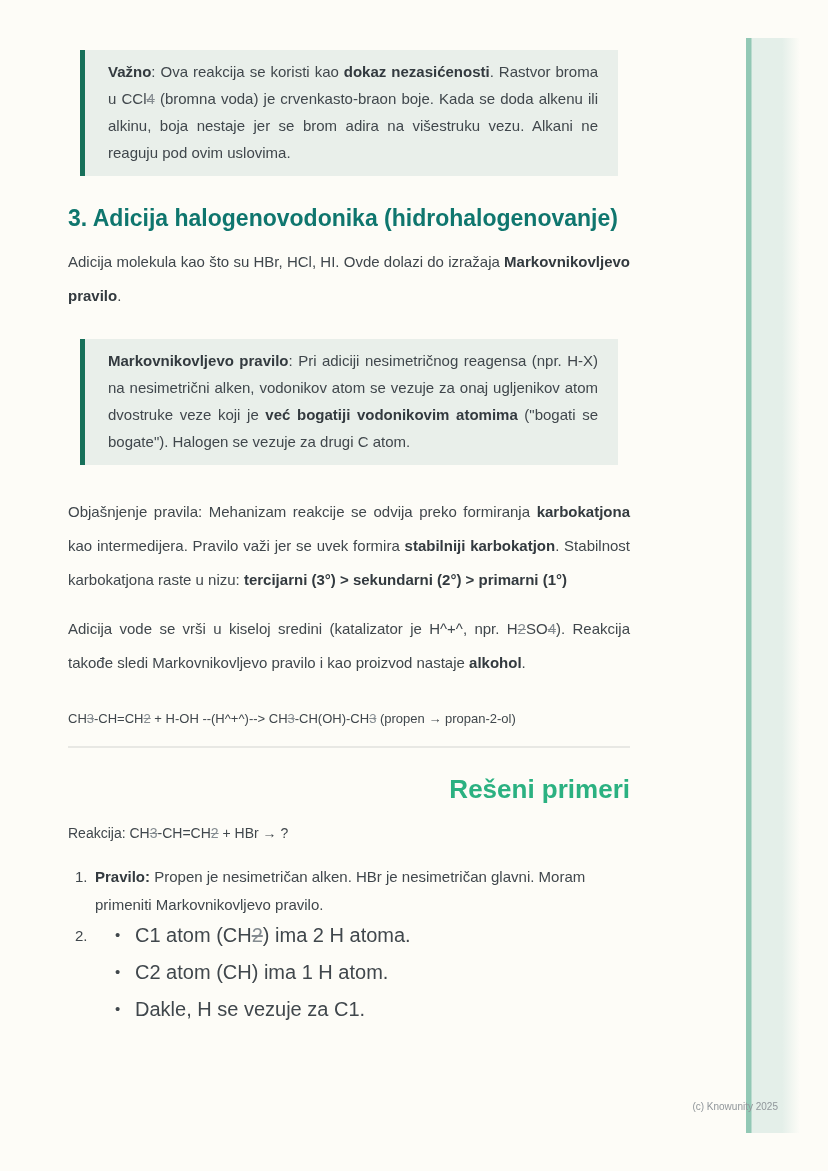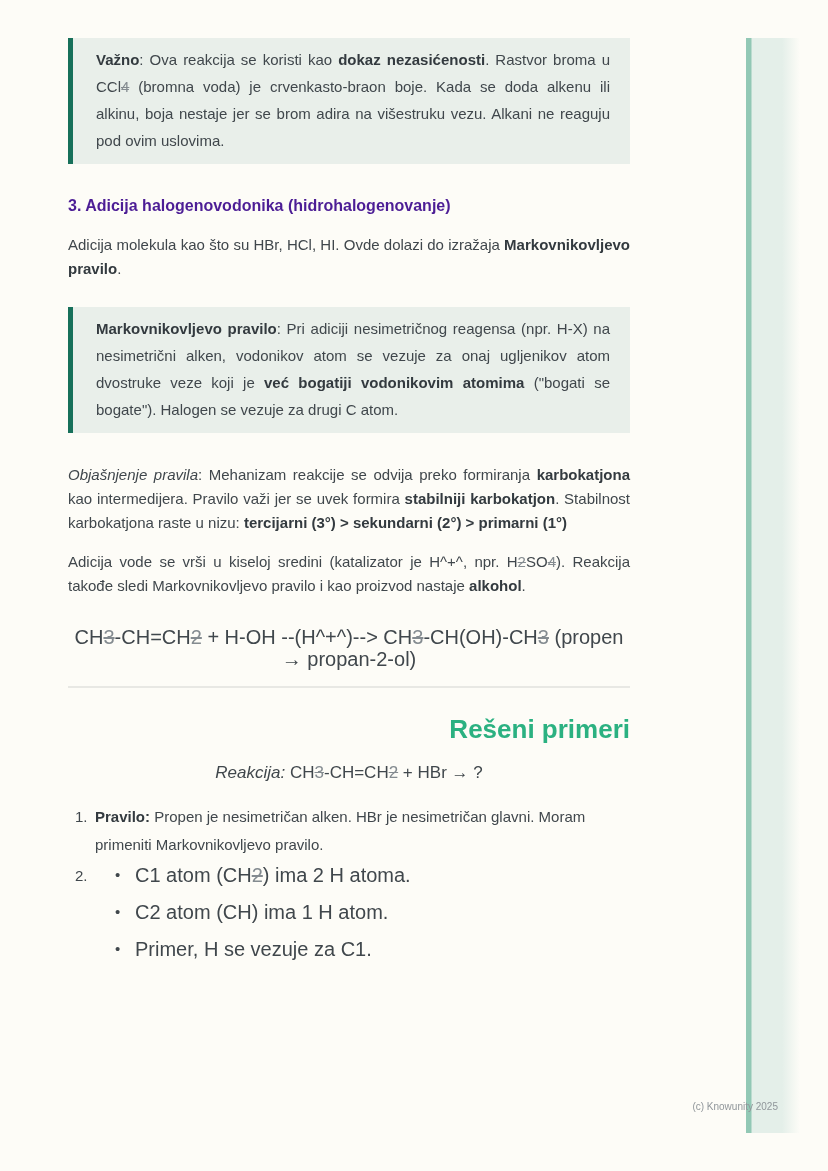--- a/index.html
+++ b/index.html
@@ -9,44 +9,44 @@
     font-family:"Liberation Sans","DejaVu Sans",sans-serif;
     color:#40474c;
   }
   .edge-bar{
     position:absolute;left:746px;top:38px;width:56px;height:1095px;z-index:1;
     background:linear-gradient(90deg,#92c8b5 0px,#92c8b5 5px,#e4efe9 6px,#e4efe9 36px,#fdfcf7 54px);
   }
   .content{position:absolute;left:68px;top:38px;width:562px;z-index:2;}
   .callout{
     background:#e9efea;border-left:5px solid #17705a;
-    padding:8px 20px 10px 23px;margin:0;
+    padding:8px 20px 10px 23px;margin:12px;
   }
   .callout + .h-green{margin-top:30px;}
   .callout-text{margin:0;font-size:15px;line-height:27px;text-align:justify;}
-  .h-green{font-size:16px;line-height:24px;font-weight:700;color:#4c1d95;margin:28px 0 0;}
+  .h-green{font-size:23px;line-height:24px;font-weight:700;color:#0f766e;margin:28px 0 0;}
   .h1-green{font-size:26px;line-height:34px;font-weight:700;color:#2bb181;margin:24px 0 0;text-align:right;}
-  .para{font-size:15px;line-height:24px;margin:15px 0 0;text-align:justify;}
+  .para{font-size:15px;line-height:34px;margin:15px 0 0;text-align:justify;}
   .mt-26{margin-top:26px;}
   .mt-30{margin-top:30px;}
-  .equation{font-size:20px;line-height:22px;margin:28px 0 0;text-align:center;}
+  .equation{font-size:13px;line-height:22px;margin:28px 0 0;text-align:left;}
   .divider{height:2px;background:#e8e8e4;margin:16px 0 0;}
   .example-title{font-size:15.5px;line-height:22px;font-weight:700;color:#333a3f;margin:19px 0 0;}
-  .reaction{font-size:17px;line-height:22px;margin:16px 0 0;text-align:center;}
+  .reaction{font-size:14px;line-height:22px;margin:16px 0 0;text-align:left;}
   .steps{list-style:none;margin:19px 0 0;padding:0 0 0 7px;}
   .step{display:flex;align-items:flex-start;margin:0 0 3px;}
   .step .num{width:20px;flex:0 0 20px;font-size:15px;line-height:28px;}
   .step .step-body{flex:1;}
   .step .step-text{font-size:15px;line-height:28px;text-align:left;}
   .bullets{list-style:none;margin:2px 0 0;padding:0 0 0 20px;}
   .bullet{display:flex;align-items:flex-start;margin:0 0 15px;}
   .bullet .dot{width:20px;flex:0 0 20px;font-size:15px;line-height:22px;}
   .bullet .bullet-text{flex:1;font-size:20px;line-height:22px;text-align:left;}
   .b{font-weight:700;color:#333a3f;}
-  .i{font-style:italic;}
+  .i{}
   .st{text-decoration:line-through;color:#848b90;}
   .watermark{
     position:absolute;right:50px;top:1101px;z-index:5;
     font-size:10px;line-height:12px;color:#90969a;margin-left:44px;
   }
 </style>
 </head>
 <body>
 
 <div class="edge-bar"></div>
@@ -93,21 +93,21 @@
           <li class="bullet">
             <span class="dot">•</span>
             <span class="bullet-text"><span>C1 atom (CH</span><span class="st">2</span><span>) ima 2 H atoma.</span></span>
           </li>
           <li class="bullet">
             <span class="dot">•</span>
             <span class="bullet-text"><span>C2 atom (CH) ima 1 H atom.</span></span>
           </li>
           <li class="bullet">
             <span class="dot">•</span>
-            <span class="bullet-text"><span>Primer, H se vezuje za C1.</span></span>
+            <span class="bullet-text"><span>Dakle, H se vezuje za C1.</span></span>
           </li>
         </ul>
       </div>
     </li>
   </ol>
 
 </main>
 
 <div class="watermark">(c) Knowunity 2025</div>
 

